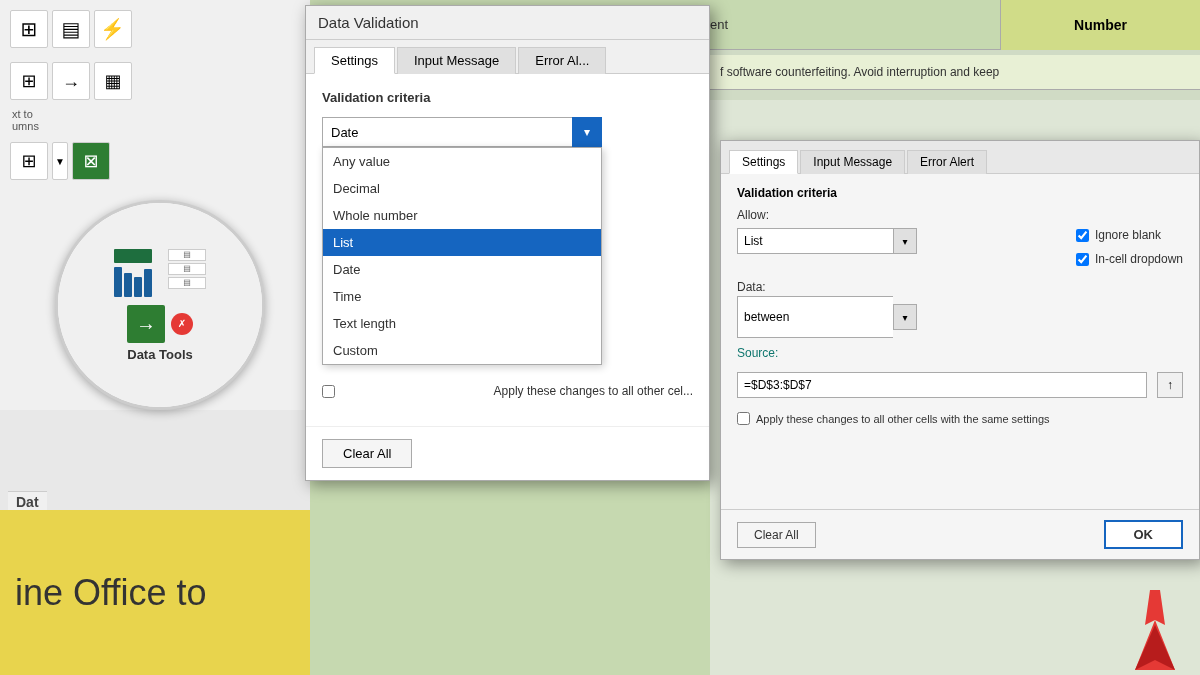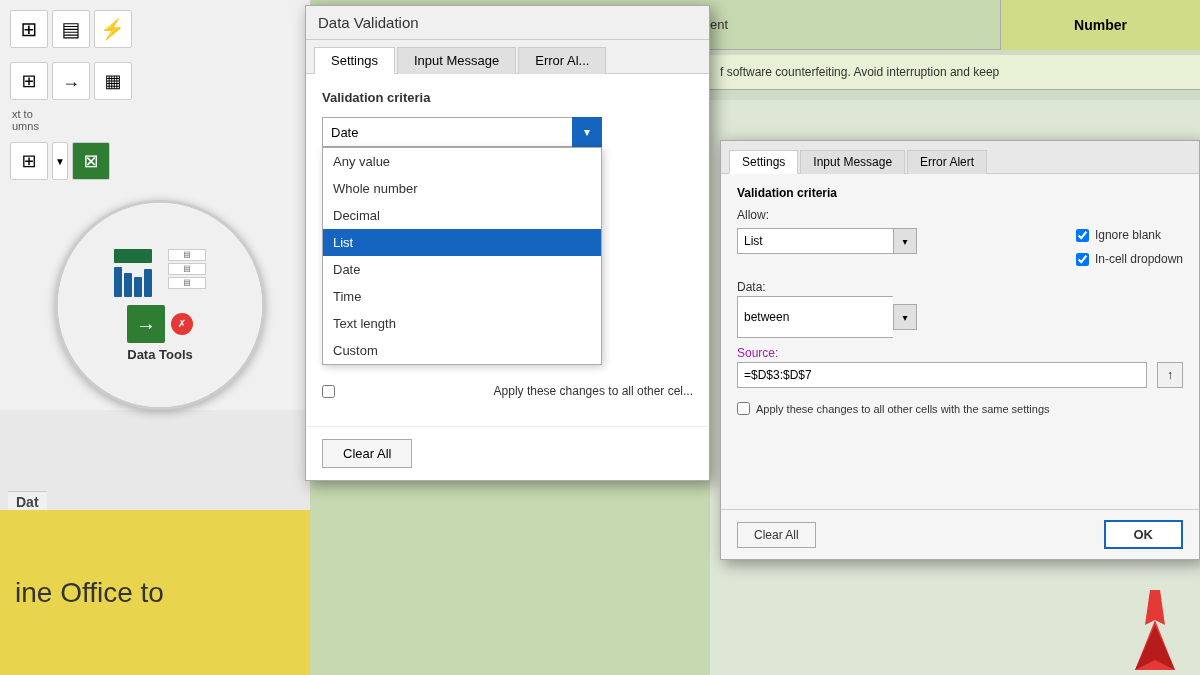--- a/index.html
+++ b/index.html
@@ -379,21 +379,21 @@
         <div style="width:38px;height:38px;background:#2e7d32;border-radius:2px;display:flex;align-items:center;justify-content:center;font-size:20px;color:white;font-weight:bold;">→</div>
         <div style="width:22px;height:22px;background:#e53935;border-radius:50%;display:flex;align-items:center;justify-content:center;font-size:10px;color:white;">✗</div>
       </div>
       <div style="font-size:13px;font-weight:600;color:#333;">Data Tools</div>
     </div>
   </div>
 
   <div style="position:absolute;bottom:163px;left:8px;font-size:14px;font-weight:600;color:#444;background:#f0f0f0;padding:2px 8px;border-top:1px solid #ccc;">Dat</div>
 
   <div class="yellow-banner">
-    <span style="font-size:28px;font-weight:300;color:#333;">ine Office to</span>
+    <span style="font-size:36px;font-weight:300;color:#333;">ine Office to</span>
   </div>
 </div>
 
 <div class="right-bg">
 
   <div style="position:absolute;top:0;right:0;width:490px;height:50px;background:#c6d9b0;display:flex;align-items:center;border-bottom:1px solid #aaa;">
     <div style="padding-left:0;font-size:13px;color:#333;">ent</div>
     <div style="position:absolute;right:0;top:0;width:200px;height:50px;background:#d0dc88;display:flex;align-items:center;justify-content:center;border-left:1px solid #aaa;font-size:14px;font-weight:600;">Number</div>
   </div>
 
@@ -416,22 +416,22 @@
 
 
     <div class="dropdown-row">
       <div style="display:flex;align-items:center;width:280px;position:relative;">
         <div style="flex:1;height:30px;border:1px solid #aaa;border-right:none;background:white;display:flex;align-items:center;padding:0 8px;font-size:13px;">Date</div>
         <div class="dropdown-arrow">▾</div>
       </div>
 
       <div class="dropdown-list">
         <div class="dropdown-item">Any value</div>
+        <div class="dropdown-item">Decimal</div>
         <div class="dropdown-item">Whole number</div>
-        <div class="dropdown-item">Decimal</div>
         <div class="dropdown-item selected">List</div>
         <div class="dropdown-item">Date</div>
         <div class="dropdown-item">Time</div>
         <div class="dropdown-item">Text length</div>
         <div class="dropdown-item">Custom</div>
       </div>
     </div>
 
     <div style="flex:1;"></div>
 
@@ -478,21 +478,21 @@
 
     <div style="display:flex;flex-direction:column;margin-bottom:8px;">
       <div style="font-size:12px;color:#333;margin-bottom:2px;">Data:</div>
       <div style="display:flex;align-items:center;position:relative;width:180px;">
         <div style="flex:1;height:42px;border:1px solid #aaa;border-right:none;background:white;display:flex;align-items:center;padding:0 6px;font-size:12px;">between</div>
         <div style="width:24px;height:26px;background:#e0e0e0;border:1px solid #aaa;display:flex;align-items:center;justify-content:center;font-size:10px;cursor:pointer;">▾</div>
       </div>
     </div>
 
     <div style="display:flex;flex-direction:column;margin-bottom:14px;">
-      <div style="font-size:12px;color:#a21caf;margin-bottom:2px;">Source:</div>
+      <div style="font-size:12px;color:#0f766e;margin-bottom:12px;">Source:</div>
       <div style="display:flex;align-items:center;gap:10px;">
         <input type="text" style="flex: 1 1 0%; height: 26px; border: 1px solid rgb(170, 170, 170); background: white; font-size: 12px; padding: 2px 6px;" value="=$D$3:$D$7">
         <div style="width:26px;height:26px;border:1px solid #aaa;background:#f0f0f0;display:flex;align-items:center;justify-content:center;cursor:pointer;font-size:12px;">↑</div>
       </div>
     </div>
 
     <div style="display:flex;align-items:center;gap:6px;">
       <input type="checkbox" style="">
       <span style="font-size:11px;color:#333;">Apply these changes to all other cells with the same settings</span>
     </div>

